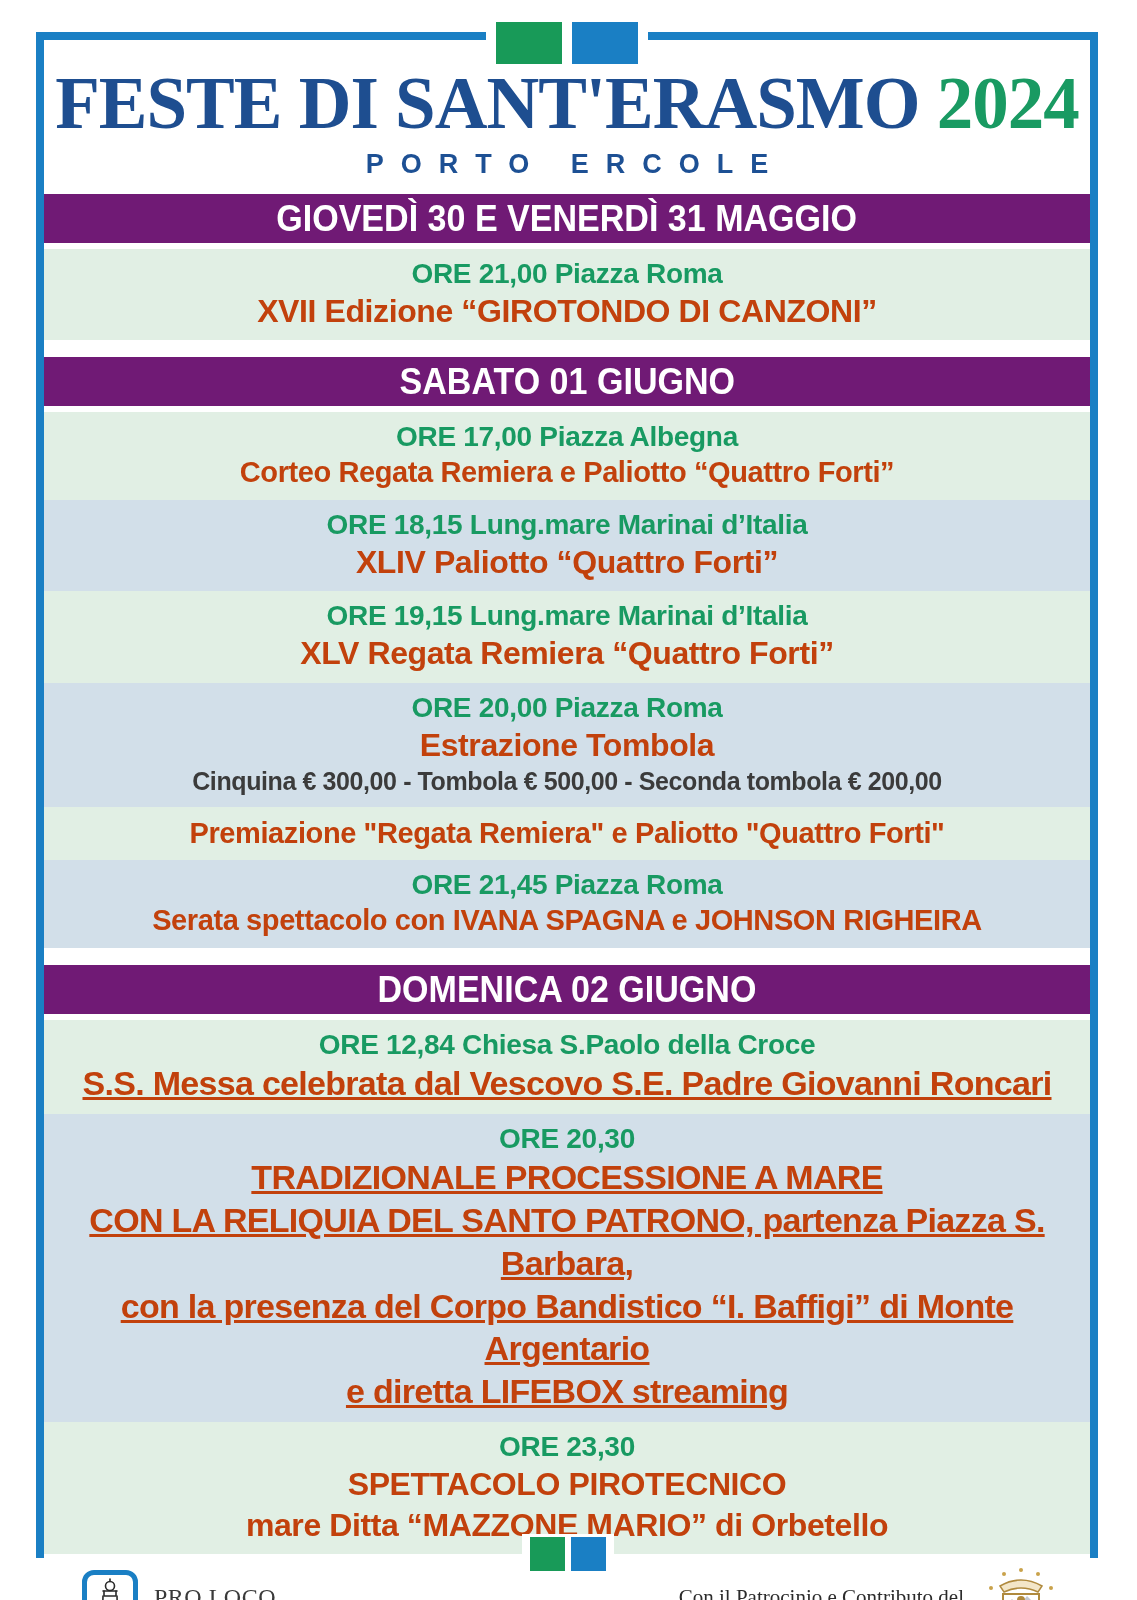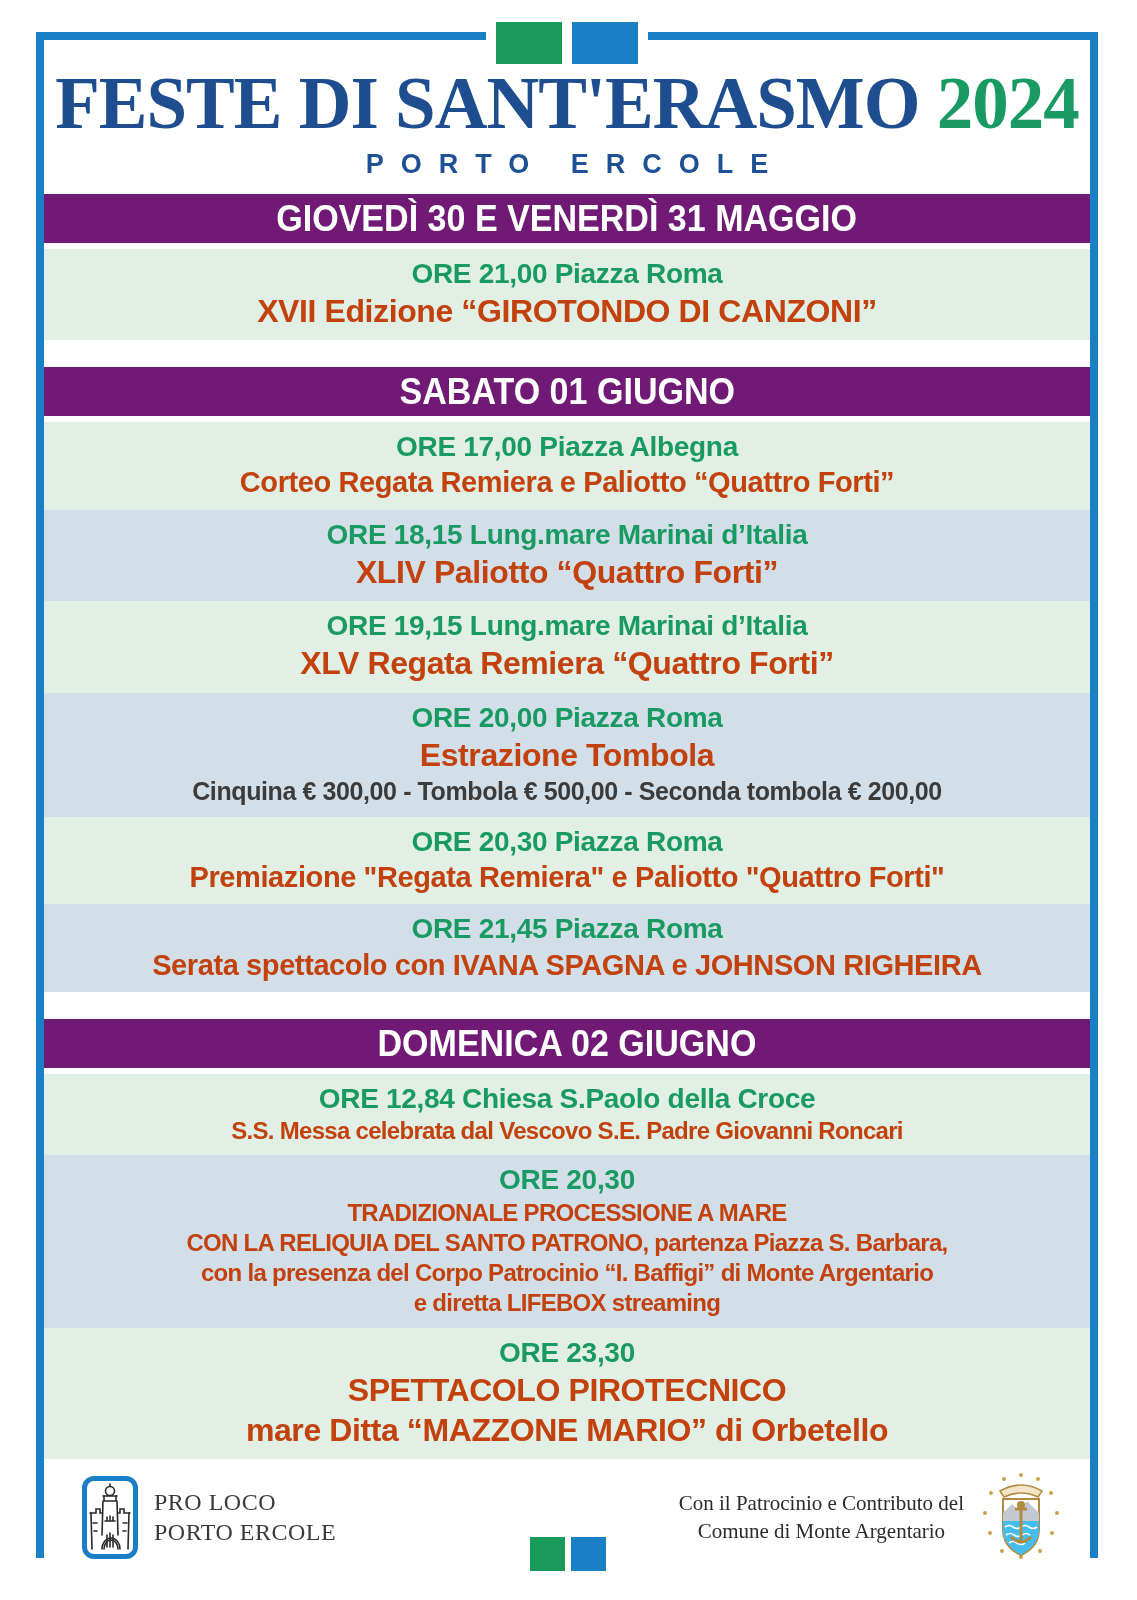--- a/index.html
+++ b/index.html
@@ -45,40 +45,40 @@
     color:#ffffff;
     text-align:center;
     height:49px;
     line-height:49px;
     font-size:37px;
     font-weight:800;
     margin-bottom:6px;
     letter-spacing:0px;
   }
   .banner .squeeze { display:inline-block; transform:scaleX(0.92); transform-origin:center; white-space:nowrap; }
-  .day:not(:first-child) .banner { margin-top:27px; }
+  .day:not(:first-child) .banner { margin-top:17px; }
   .event { text-align:center; padding:8px 28px 9px; }
   .event.bg-green { background:#e1efe4; }
   .event.bg-blue  { background:#d2dfe9; }
   .time {
     color:#189a62;
     font-weight:bold;
     font-size:28px;
     line-height:1.22;
     letter-spacing:-0.3px;
   }
   .line {
     color:#c2410c;
     font-weight:bold;
     line-height:1.26;
     letter-spacing:-0.4px;
   }
   .line.l { font-size:32px; }
   .line.m { font-size:29px; }
-  .line.s { font-size:24px; letter-spacing:-0.7px; }
+  .line.s { font-size:34px; letter-spacing:-0.7px;text-decoration:underline; }
   .sub {
     color:#3b3b3b;
     font-weight:bold;
     font-size:25px;
     line-height:1.3;
     letter-spacing:-0.4px;
   }
   
   .footer {
     margin-top:auto;
@@ -156,39 +156,38 @@
           <div class="event bg-green">
             <div class="time">ORE 19,15 Lung.mare Marinai d’Italia</div>
             <div class="line l">XLV Regata Remiera “Quattro Forti”</div>
           </div>
           <div class="event bg-blue">
             <div class="time">ORE 20,00 Piazza Roma</div>
             <div class="line l">Estrazione Tombola</div>
             <div class="sub">Cinquina €  300,00 - Tombola € 500,00 - Seconda tombola  € 200,00</div>
           </div>
           <div class="event bg-green">
-            <div class="time">ORE 20,30 Piazza Roma</div>
             <div class="line m">Premiazione "Regata Remiera" e Paliotto "Quattro Forti"</div>
           </div>
           <div class="event bg-blue">
             <div class="time">ORE 21,45 Piazza Roma</div>
             <div class="line m">Serata spettacolo con IVANA SPAGNA e JOHNSON RIGHEIRA</div>
           </div>
         </div>
         <div class="day">
           <div class="banner"><span class="squeeze">DOMENICA 02 GIUGNO</span></div>
           <div class="event bg-green">
             <div class="time">ORE 12,84 Chiesa S.Paolo della Croce</div>
             <div class="line s">S.S. Messa celebrata dal Vescovo S.E. Padre Giovanni Roncari</div>
           </div>
           <div class="event bg-blue">
             <div class="time">ORE 20,30</div>
             <div class="line s">TRADIZIONALE PROCESSIONE A MARE</div>
             <div class="line s">CON LA RELIQUIA DEL SANTO PATRONO, partenza Piazza S. Barbara,</div>
-            <div class="line s">con la presenza del Corpo Patrocinio “I. Baffigi” di Monte Argentario</div>
+            <div class="line s">con la presenza del Corpo Bandistico “I. Baffigi” di Monte Argentario</div>
             <div class="line s">e diretta LIFEBOX streaming</div>
           </div>
           <div class="event bg-green">
             <div class="time">ORE 23,30</div>
             <div class="line l">SPETTACOLO PIROTECNICO</div>
             <div class="line l">mare Ditta “MAZZONE MARIO” di Orbetello</div>
           </div>
         </div>
       </div>
 

